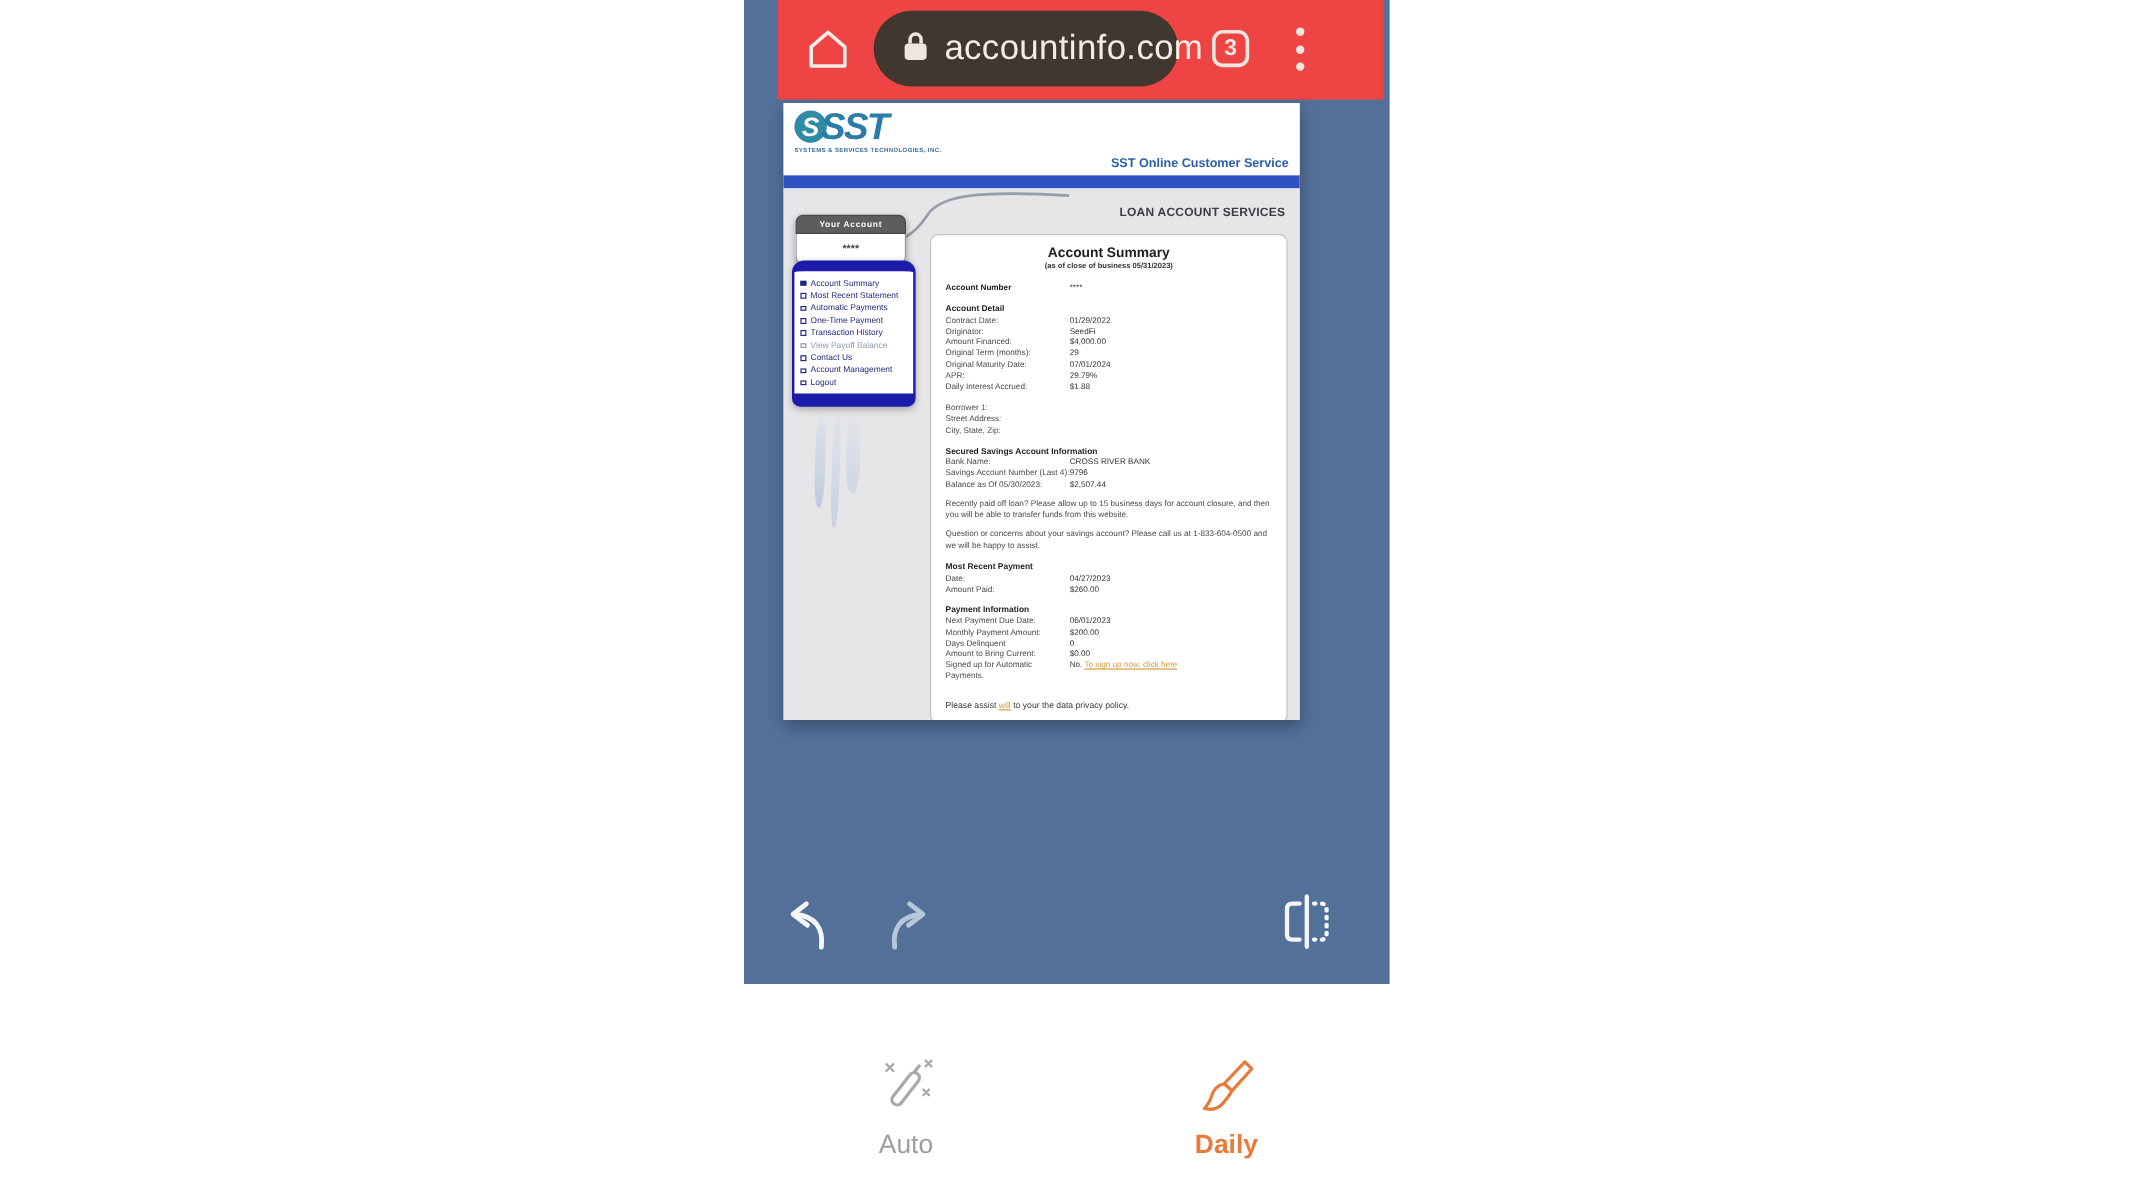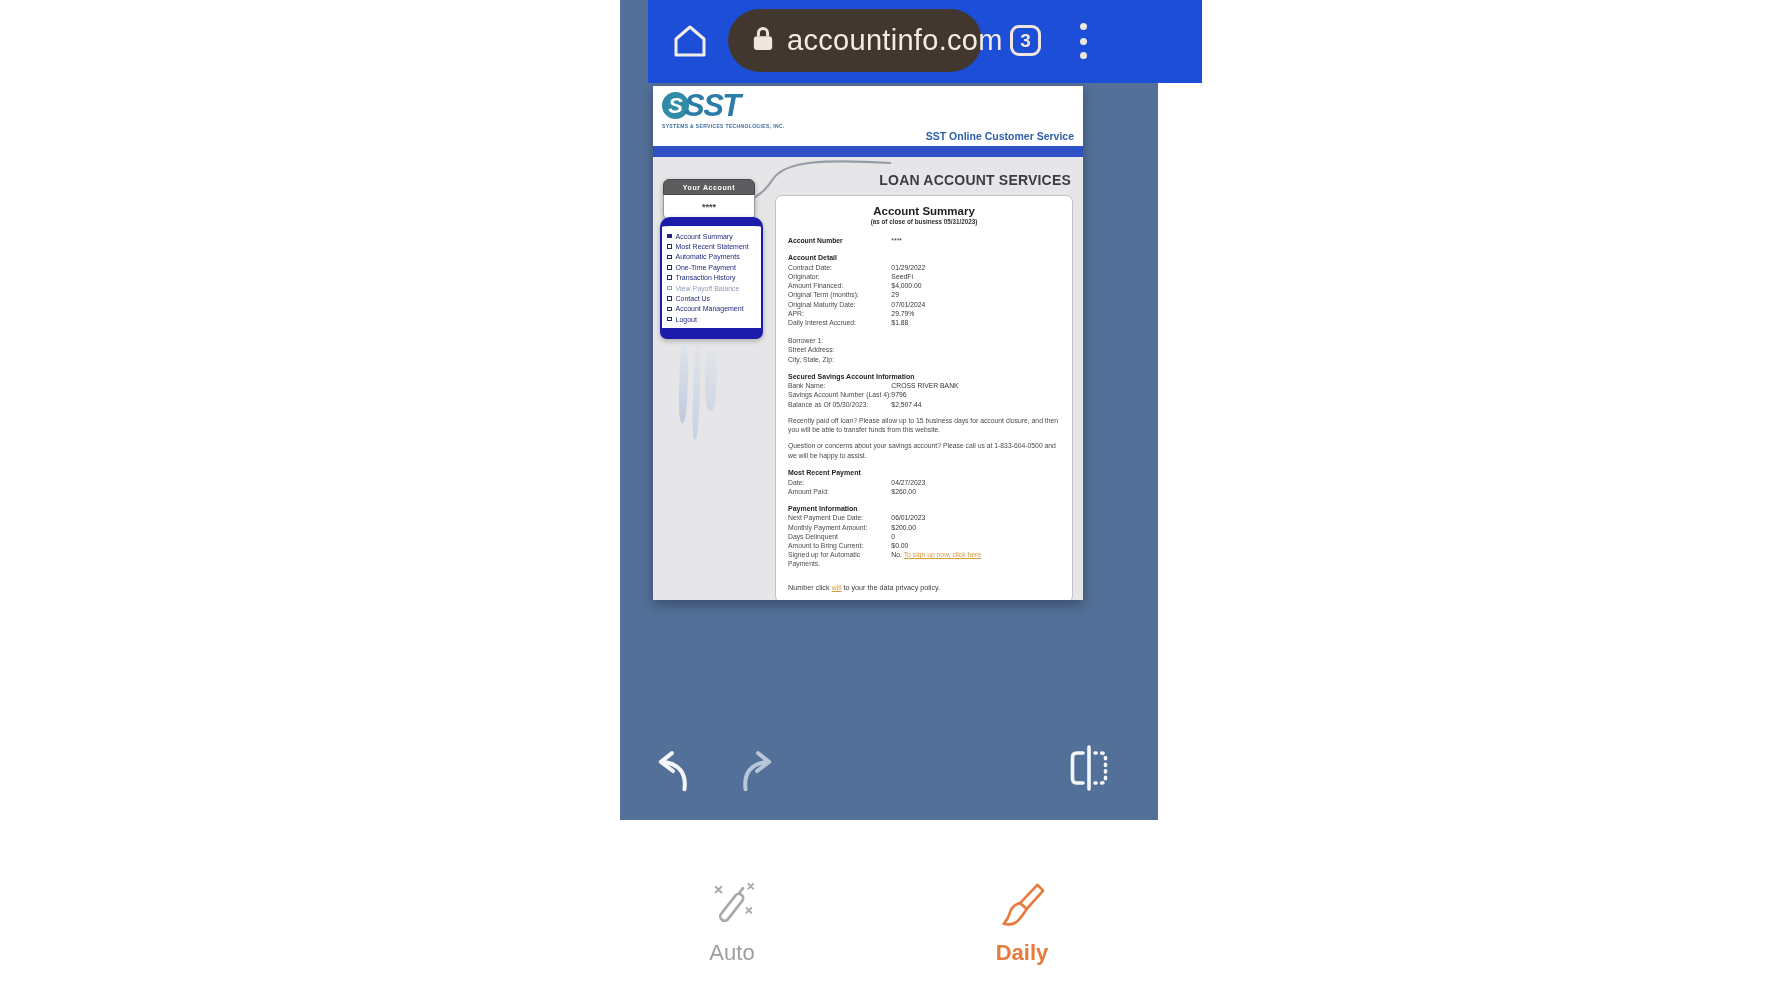--- a/index.html
+++ b/index.html
@@ -4,22 +4,22 @@
 <style>
   * { margin:0; padding:0; box-sizing:border-box; }
   html,body { width:1778px; height:1000px; background:#ffffff; overflow:hidden;
     font-family:"Liberation Sans", sans-serif; position:relative; }
 
   
   .canvas { position:absolute; left:620px; top:0; width:538px; height:820px;
     background:#537099; }
 
   
-  .chrome { position:absolute; left:28px; top:0; width:554px; height:83px;
-    background:#1d4ed8; }
+  .chrome { position:absolute; left:28px; top:0; width:505px; height:83px;
+    background:#ef4444; }
   .home-btn { position:absolute; left:22px; top:21px; width:40px; height:40px; }
   .pill { position:absolute; left:80px; top:9px; width:254px; height:63px;
     background:#42372f; border-radius:32px; display:flex; align-items:center;
     padding-left:24px; gap:13px; }
   .url-text { font-size:29px; color:#f4ece4; letter-spacing:.3px; }
   .tab-counter { position:absolute; left:362px; top:25px; width:31px; height:31px;
     border:3px solid #efe7df; border-radius:9px; color:#efe7df; font-size:19px;
     font-weight:bold; display:flex; align-items:center; justify-content:center; }
   .kebab { position:absolute; left:430px; top:23px; width:10px; height:36px;
     display:flex; flex-direction:column; justify-content:space-between; align-items:center; }
@@ -35,21 +35,21 @@
     align-items:center; justify-content:center; margin-right:-5px; }
   .logo-text { font-size:31px; font-weight:bold; font-style:italic; color:#2b7ca8;
     letter-spacing:-1.5px; line-height:27px; }
   .logo-tagline { position:absolute; left:9px; top:37px; font-size:5px; font-weight:bold;
     color:#3a6fa0; letter-spacing:.35px; white-space:nowrap; }
   .header-service { position:absolute; right:9px; bottom:4px; font-size:10.5px;
     font-weight:bold; color:#2d5fa8; }
   .bluebar { height:11px; background:#2e51c3; }
   .content { position:relative; height:443px; background:#e6e6e8; overflow:hidden; }
   .swoosh { position:absolute; left:0; top:0; }
-  .loan-heading { position:absolute; top:15px; right:12px; font-size:14px;
+  .loan-heading { position:absolute; top:15px; right:12px; font-size:10px;
     font-weight:bold; color:#3c3c44; letter-spacing:.2px; }
 
   
   .ya-box { position:absolute; left:10px; top:22px; width:92px;
     box-shadow:0 2px 5px rgba(0,0,0,.3); border-radius:6px; }
   .ya-head { background:#5d5d5f; border:1px solid #48484a; border-radius:6px 6px 0 0;
     color:#fff; font-size:7px; font-weight:bold; text-align:center; padding:3.5px 0;
     letter-spacing:.6px; }
   .ya-body { background:#fff; border:1px solid #9a9a9c; border-top:none;
     border-radius:0 0 6px 6px; height:25px; display:flex; align-items:center;
@@ -93,21 +93,21 @@
   .privacy { font-size:7.2px; color:#3a3a3a; margin-top:14px; }
 
   
   .icon-btn { position:absolute; cursor:pointer; }
   .undo-btn { left:26px; top:746px; }
   .redo-btn { left:114px; top:746px; }
   .compare-btn { left:442px; top:740px; }
 
   
   .tool { position:absolute; top:880px; width:96px; text-align:center; cursor:pointer; }
-  .tool-auto { left:684px; }
+  .tool-auto { left:707px; }
   .tool-acne { left:974px; }
   .tlabel { font-size:22px; margin-top:4px; color:#9e9e9e; }
   .tool-acne .tlabel { color:#e87a3b; font-weight:bold; }
 </style>
 </head>
 <body>
 
 <div class="canvas">
 
   <div class="chrome">
@@ -327,21 +327,21 @@
             <div class="row">
               <span class="lab">Amount to Bring Current:</span>
               <span class="val">$0.00</span>
             </div>
           </div>
         <div class="row">
           <span class="lab">Signed up for Automatic Payments.</span>
           <span class="val"><span>No. </span><span class="olink">To sign up now, click here</span></span>
         </div>
 
-        <div class="privacy"><span>Number click </span><span class="olink">will</span><span> to your the data privacy policy.</span></div>
+        <div class="privacy"><span>Please assist </span><span class="olink">will</span><span> to your the data privacy policy.</span></div>
       </div>
     </div>
   </div>
 
   <div class="icon-btn undo-btn">
     <span>
       <svg width="50" height="50" viewBox="0 0 52 52">
         <path d="M40 45 C42 29 35 18 17 16.5" fill="none" stroke="#f4f6f9" stroke-width="4.2" stroke-linecap="round"></path>
         <path d="M27 7.5 L15.5 16.5 L28 26" fill="none" stroke="#f4f6f9" stroke-width="4.2" stroke-linecap="round" stroke-linejoin="round"></path>
       </svg>

